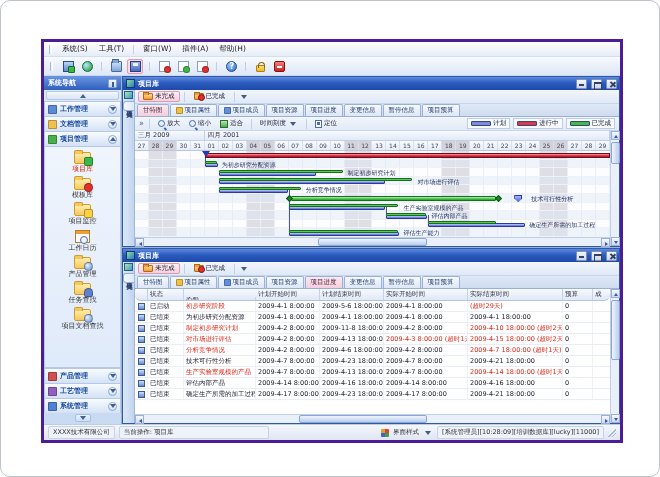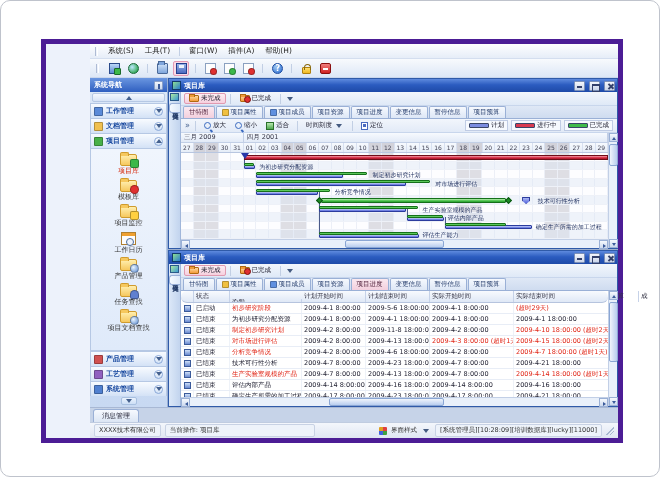--- a/index.html
+++ b/index.html
@@ -3,21 +3,21 @@
 <meta charset="utf-8">
 <style>
   * { box-sizing: border-box; margin: 0; padding: 0; }
   html,body { background:#fff; }
   body { font-family:"DejaVu Sans","Liberation Sans",sans-serif; }
 
   .stage { position:relative; width:660px; height:477px; background:#fff;
            border:1px solid #bfc3cc; border-radius:10px; overflow:hidden; }
 
   .app { position:absolute; left:40px; top:38px; width:582px; height:404px;
-         border:5px solid #4c1d95; background:#edf2fb; display:flex; flex-direction:column;padding-left:44px; }
+         border:3px solid #4c1d95; background:#edf2fb; display:flex; flex-direction:column; }
 
   
   .menubar { height:15px; display:flex; align-items:center; padding:0 4px; gap:1px;
              background:linear-gradient(#fefefe,#e6edf8); border-bottom:1px solid #d4deef;
              font-size:7.5px; color:#222; }
   .grip { width:3px; height:9px; border-left:1px solid #aebbd4; border-right:1px solid #fff; margin:0 4px 0 1px; }
   .mi { padding:1px 5px; border-radius:2px; }
   .msep { width:1px; height:9px; background:#c2cfe4; margin:0 3px; }
 
   .toolbar { height:19px; display:flex; align-items:center; gap:3px; padding:0 5px;
@@ -798,23 +798,20 @@
                   <span class="sarrow sa-down"></span>
                 </div>
               </div>
             </div>
           </div>
         </div>
 
       </div>
     </div>
 
-    <div class="msgrow">
-      <span class="msgtab">消息管理</span>
-    </div>
 
     <div class="statusbar">
       <span class="st-cell">XXXX技术有限公司</span>
       <span class="st-cell" style="min-width:150px;">当前操作: 项目库</span>
       <span class="st-spacer"></span>
       <span class="style-ico"></span>
       <span>界面样式</span>
       <span class="fdrop"></span>
       <span class="st-cell">[系统管理员][10:28:09][培训数据库][lucky][11000]</span>
       <span class="st-grip"></span>

